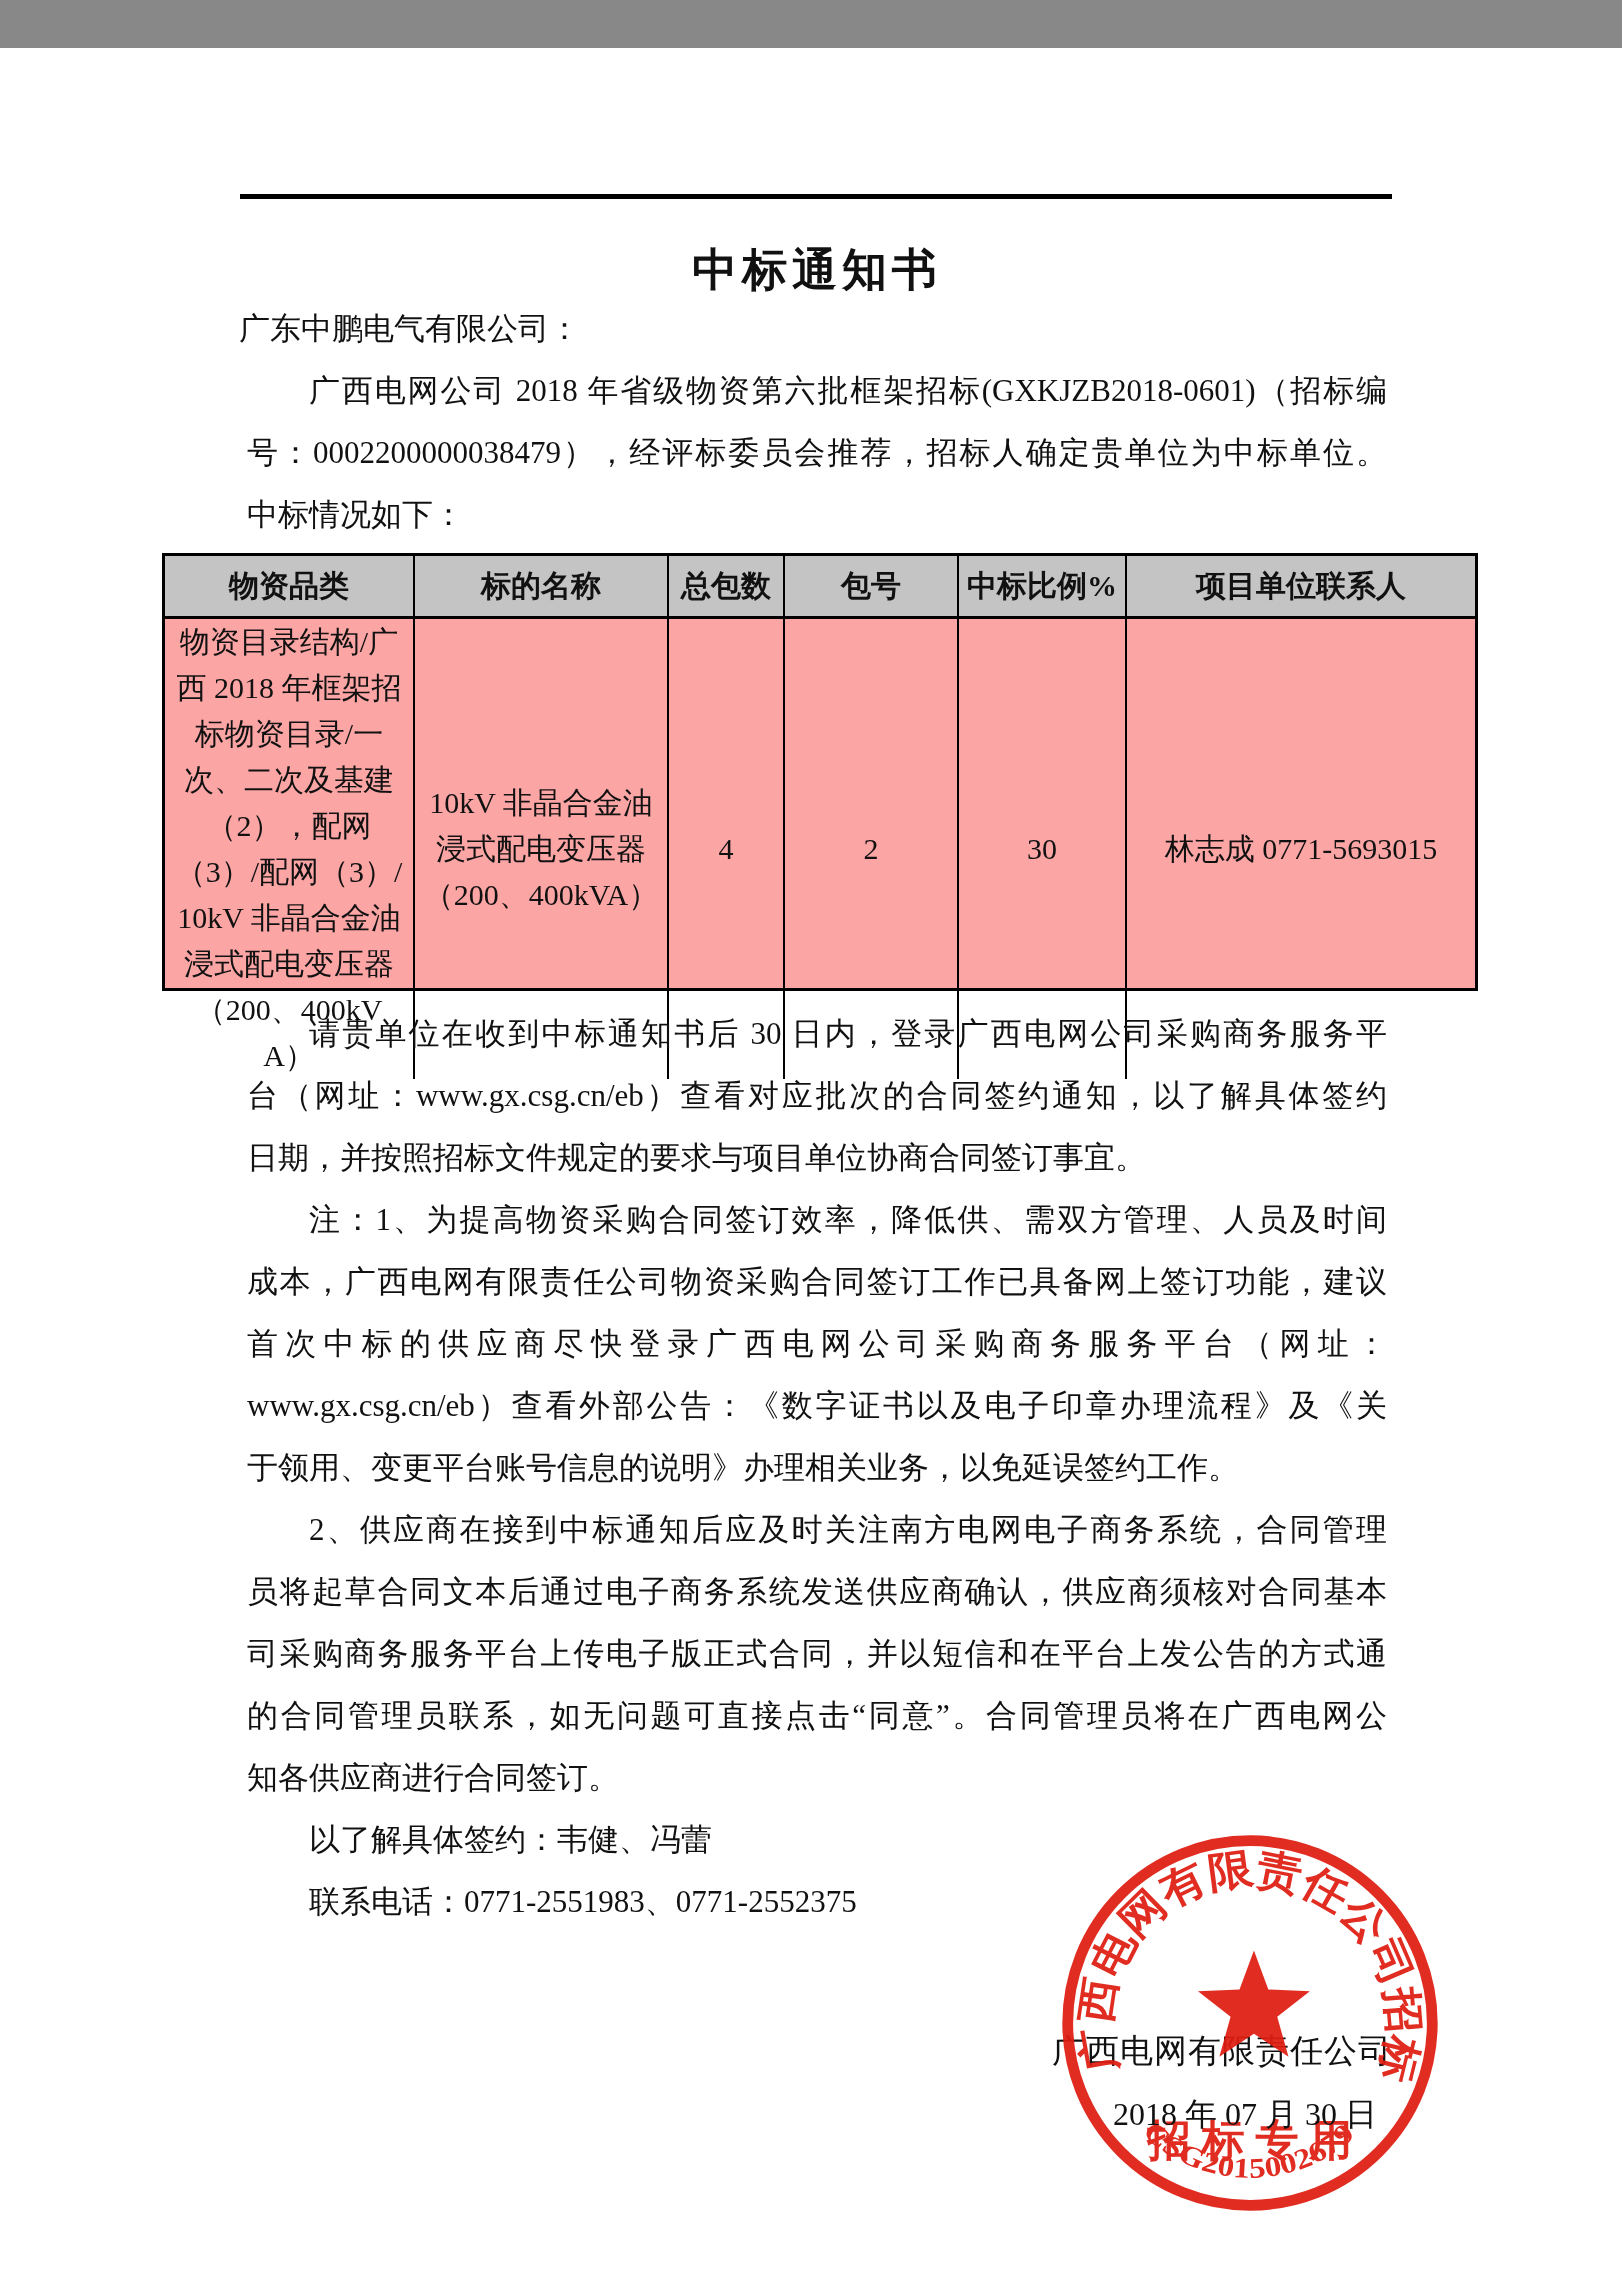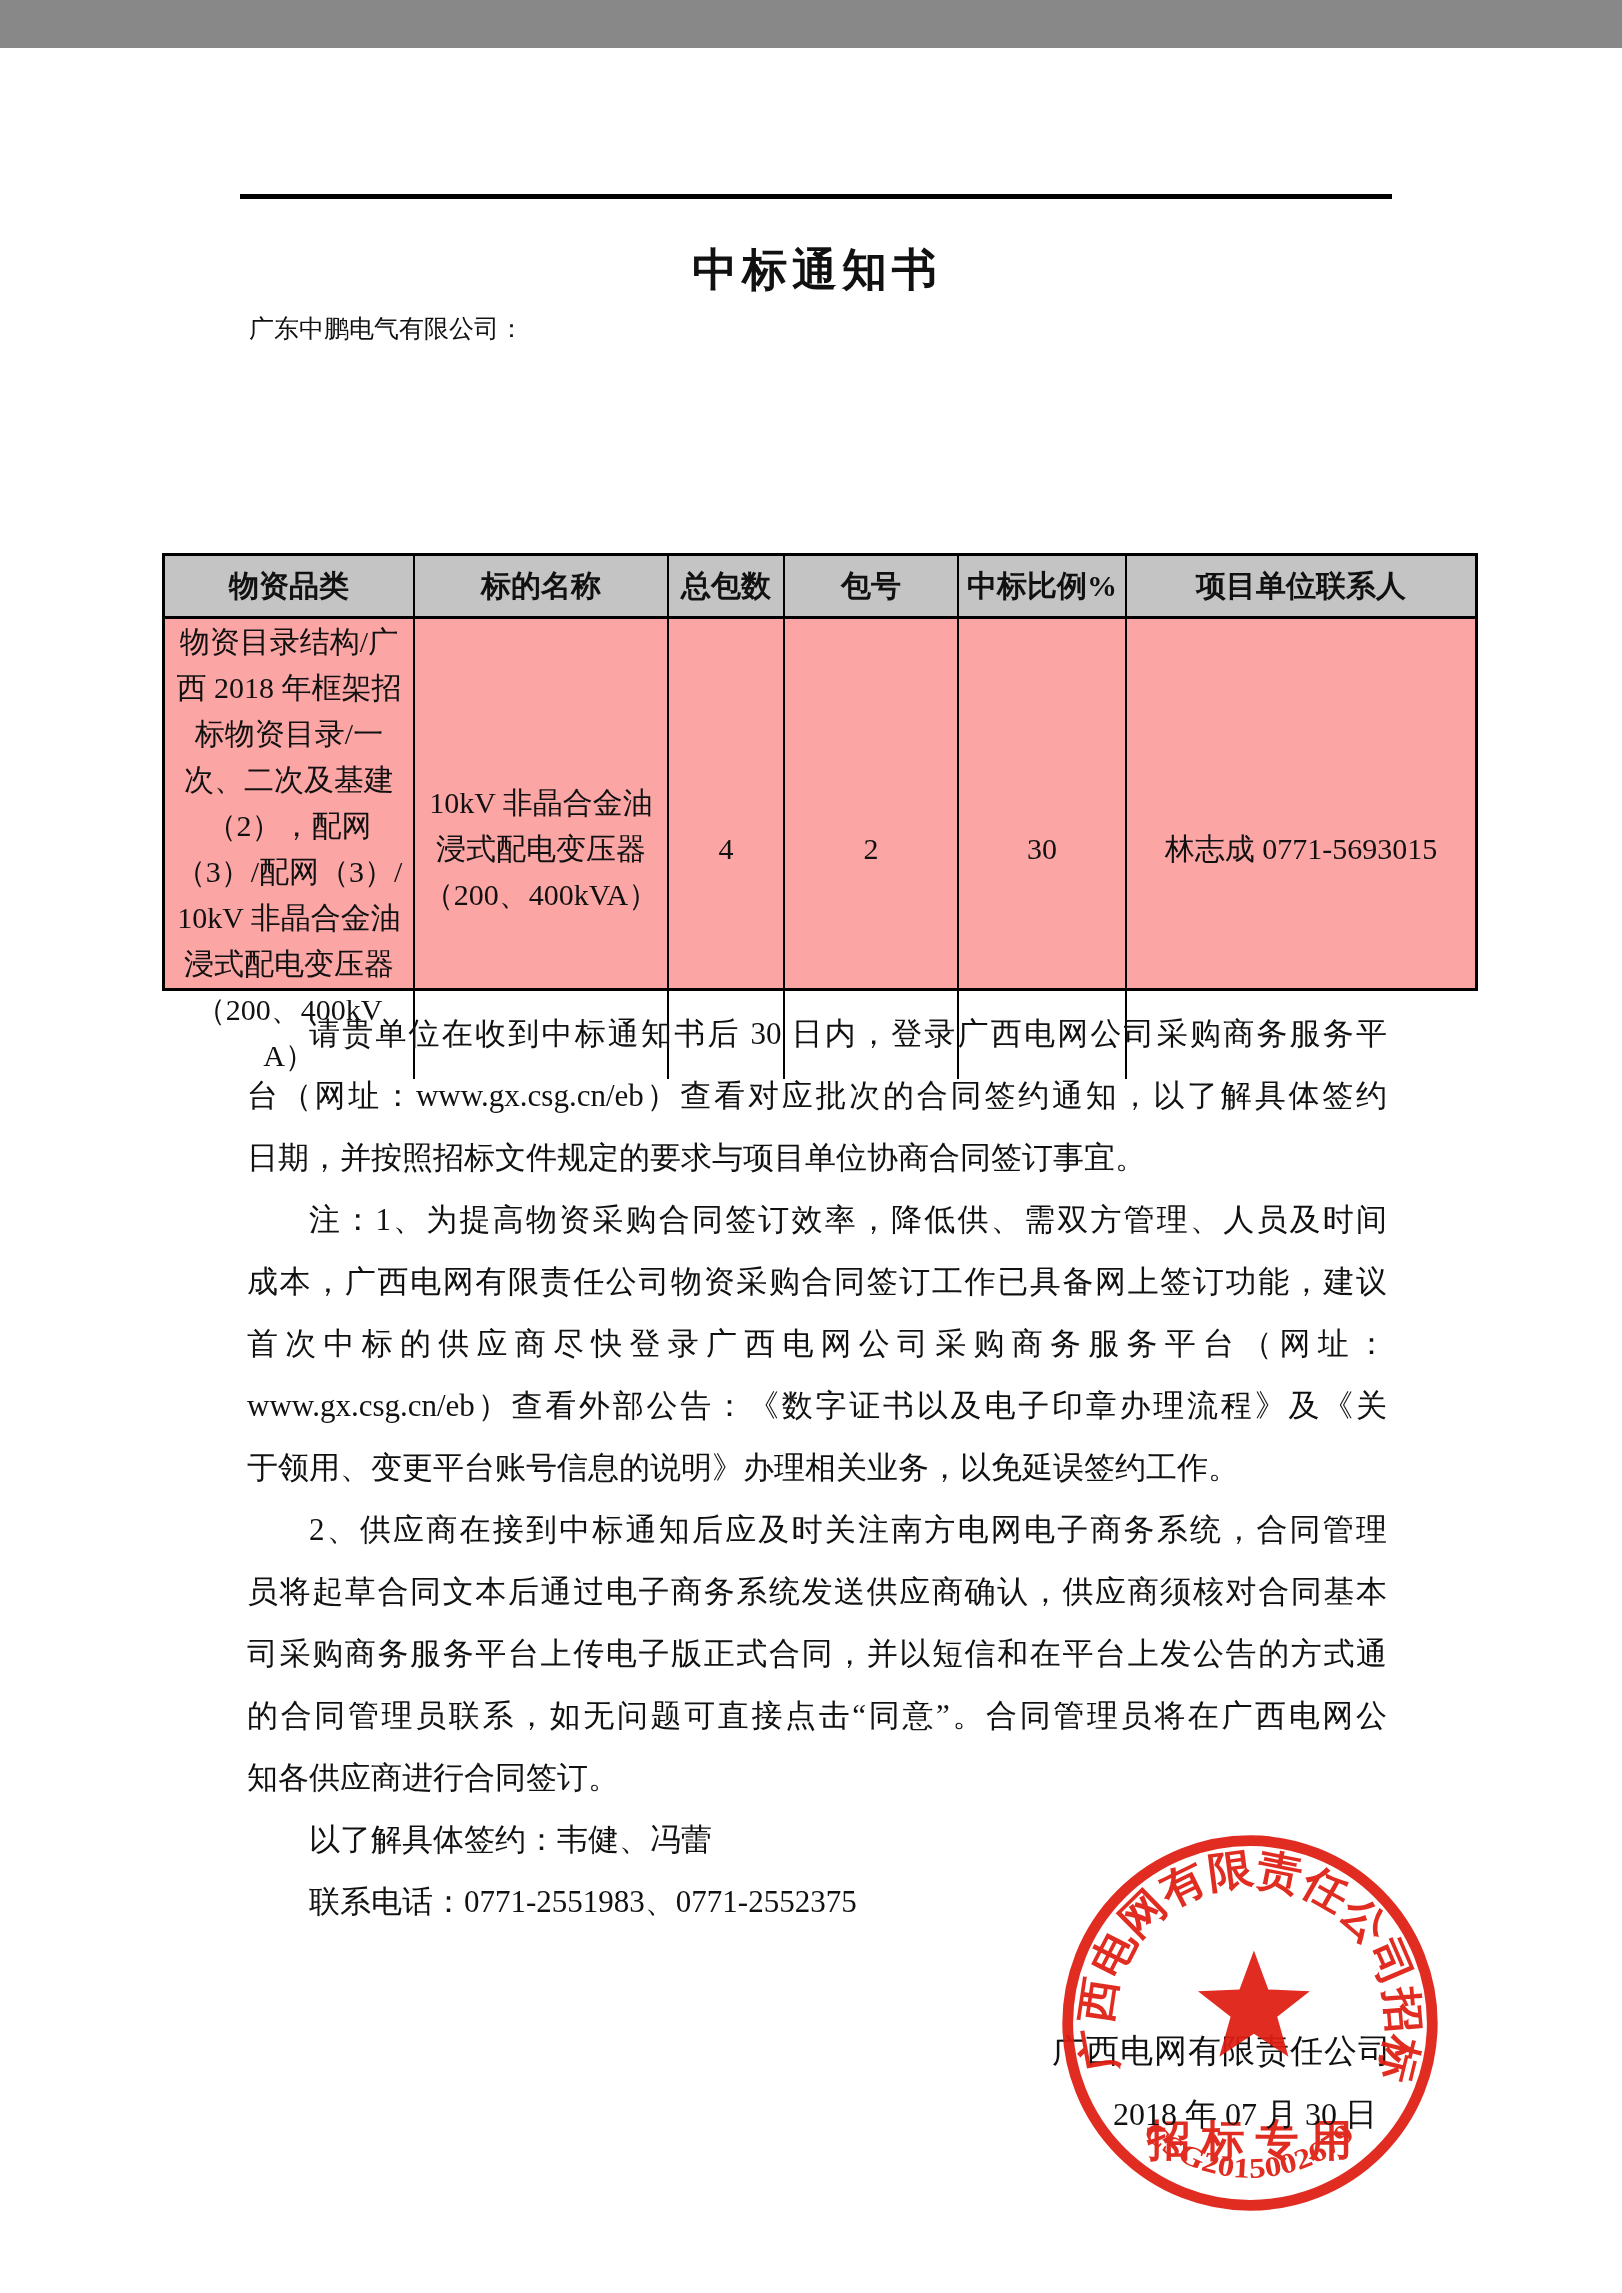--- a/index.html
+++ b/index.html
@@ -14,22 +14,22 @@
   }
   .top-rule{
     position:absolute;left:240px;top:146px;
     width:1152px;height:4.9px;background:#000;
   }
   .doc-title{
     position:absolute;left:247px;top:192px;width:1140px;
     text-align:center;font-size:45px;font-weight:bold;letter-spacing:4.9px;
   }
   .salutation{
-    position:absolute;left:249px;top:250px;width:1140px;
-    font-size:25px;line-height:62px;height:62px;
+    position:absolute;left:239px;top:250px;width:1140px;
+    font-size:31px;line-height:62px;height:62px;
   }
   .lines-block{
     position:absolute;left:247px;width:1140px;
     font-size:31px;
   }
   .lines-intro{top:312px;}
   .lines-body{top:955px;}
   .line{height:62px;line-height:62px;white-space:nowrap;}
   .line.j{
     white-space:normal;
@@ -87,20 +87,25 @@
 <body>
 
 <div class="page">
 
   <div class="top-rule"></div>
 
   <div class="doc-title">中标通知书</div>
 
   <div class="salutation">广东中鹏电气有限公司：</div>
 
+  <div class="lines-block lines-intro">
+      <div class="line j ind">广西电网公司 2018 年省级物资第六批框架招标(GXKJZB2018-0601)（招标编</div>
+      <div class="line j">号：0002200000038479），经评标委员会推荐，招标人确定贵单位为中标单位。</div>
+      <div class="line">中标情况如下：</div>
+    </div>
 
   <div class="doc-table">
     <div class="th">物资品类</div>
     <div class="th">标的名称</div>
     <div class="th">总包数</div>
     <div class="th">包号</div>
     <div class="th">中标比例%</div>
     <div class="th">项目单位联系人</div>
 
     <div class="td wrap">物资目录结构/广西 2018 年框架招标物资目录/一次、二次及基建（2），配网（3）/配网（3）/10kV 非晶合金油浸式配电变压器（200、400kVA）</div>

